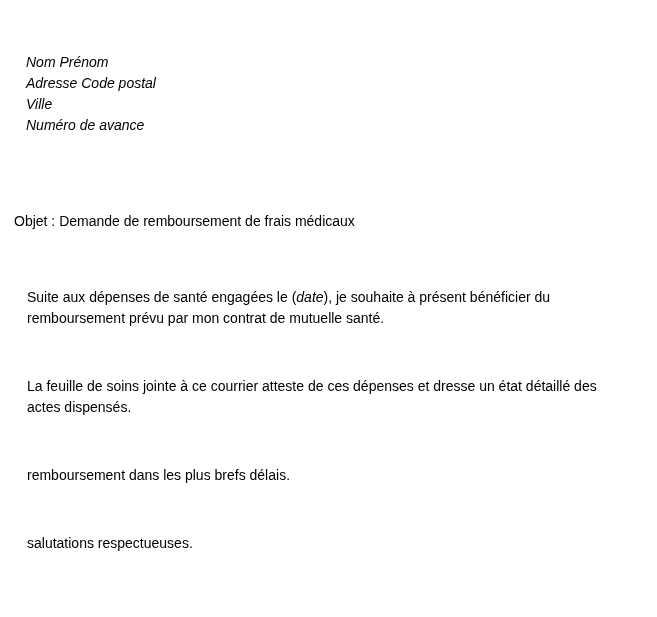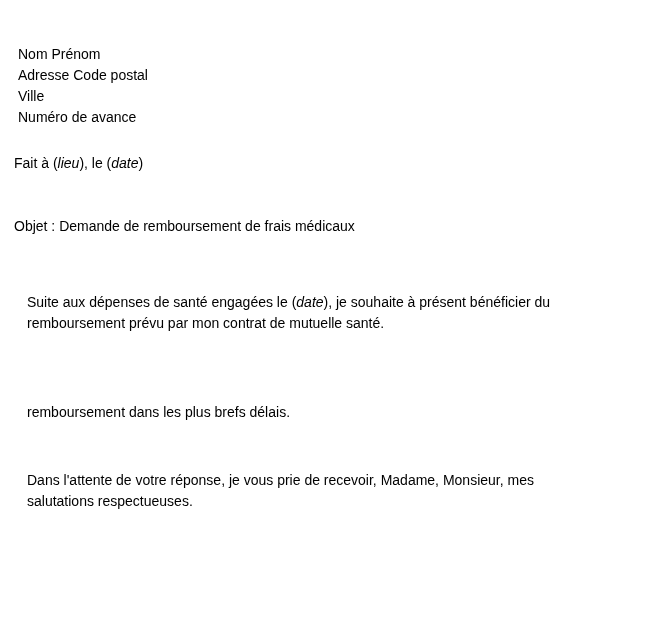--- a/index.html
+++ b/index.html
@@ -17,72 +17,74 @@
       font-size: 14px;
       line-height: 21px;
     }
     .page {
       position: absolute;
       left: 14px;
       top: 40px;
       width: 640px;
     }
     .line { display: block; white-space: nowrap; }
-    .block { margin: 4px; }
+    .block { margin: 12px; font-style: italic; }
     .gap { height: 21px; }
     .bold { font-weight: bold; }
     .underline { text-underline-offset: 3px; }
     .italic { font-style: italic; }
     .para { margin: 13px; }
   </style>
 </head>
 <body>
 
 <div class="page">
 
   <div class="block">
     <span class="line">Nom Prénom</span>
     <span class="line">Adresse Code postal</span>
     <span class="line">Ville</span>
     <span class="line">Numéro de avance</span>
   </div>
 
   <div class="gap"></div>
 
-  <div class="line"><span>Fait à (</span><span class="italic">lieu</span><span>), le (</span><span class="italic">date</span><span>)</span></div>
 
   <div class="gap"></div>
 
 
   <div class="gap"></div>
 
   <div class="line"><span class="underline">Objet : Demande de remboursement de frais médicaux</span></div>
 
   <div class="gap"></div>
 
 
   <div class="gap"></div>
 
   <div class="para">
     <span class="line"><span>Suite aux dépenses de santé engagées le (</span><span class="italic">date</span><span>), je souhaite à présent bénéficier du</span></span>
     <span class="line">remboursement prévu par mon contrat de mutuelle santé.</span>
   </div>
 
   <div class="gap"></div>
 
+  <div class="para">
+    <span class="line">La feuille de soins jointe à ce courrier atteste de ces dépenses et dresse un état détaillé des</span>
+    <span class="line">actes dispensés.</span>
+  </div>
 
   <div class="gap"></div>
 
   <div class="para">
     <span class="line">remboursement dans les plus brefs délais.</span>
   </div>
 
   <div class="gap"></div>
 
   <div class="para">
-    <span class="line">Dans l'attente de votre réponse, je vous prie de recevoir, Madame, Monsieur, mes</span>
     <span class="line">salutations respectueuses.</span>
   </div>
 
   <div class="gap"></div>
 
 
 </div>
 
 </body></html>

